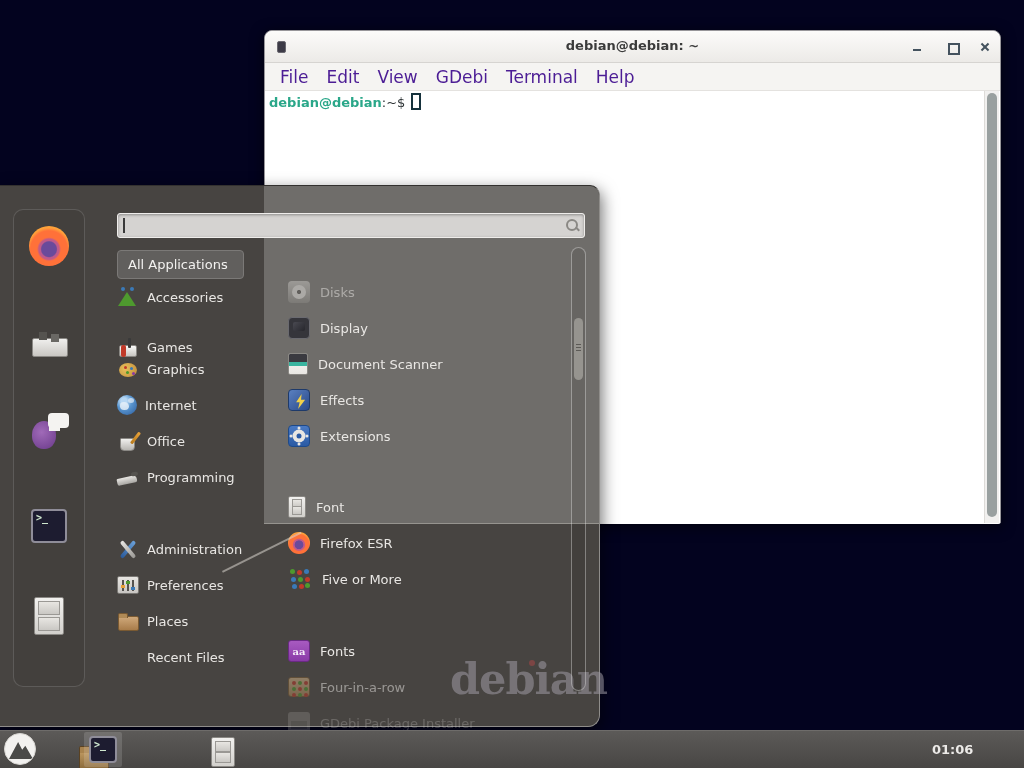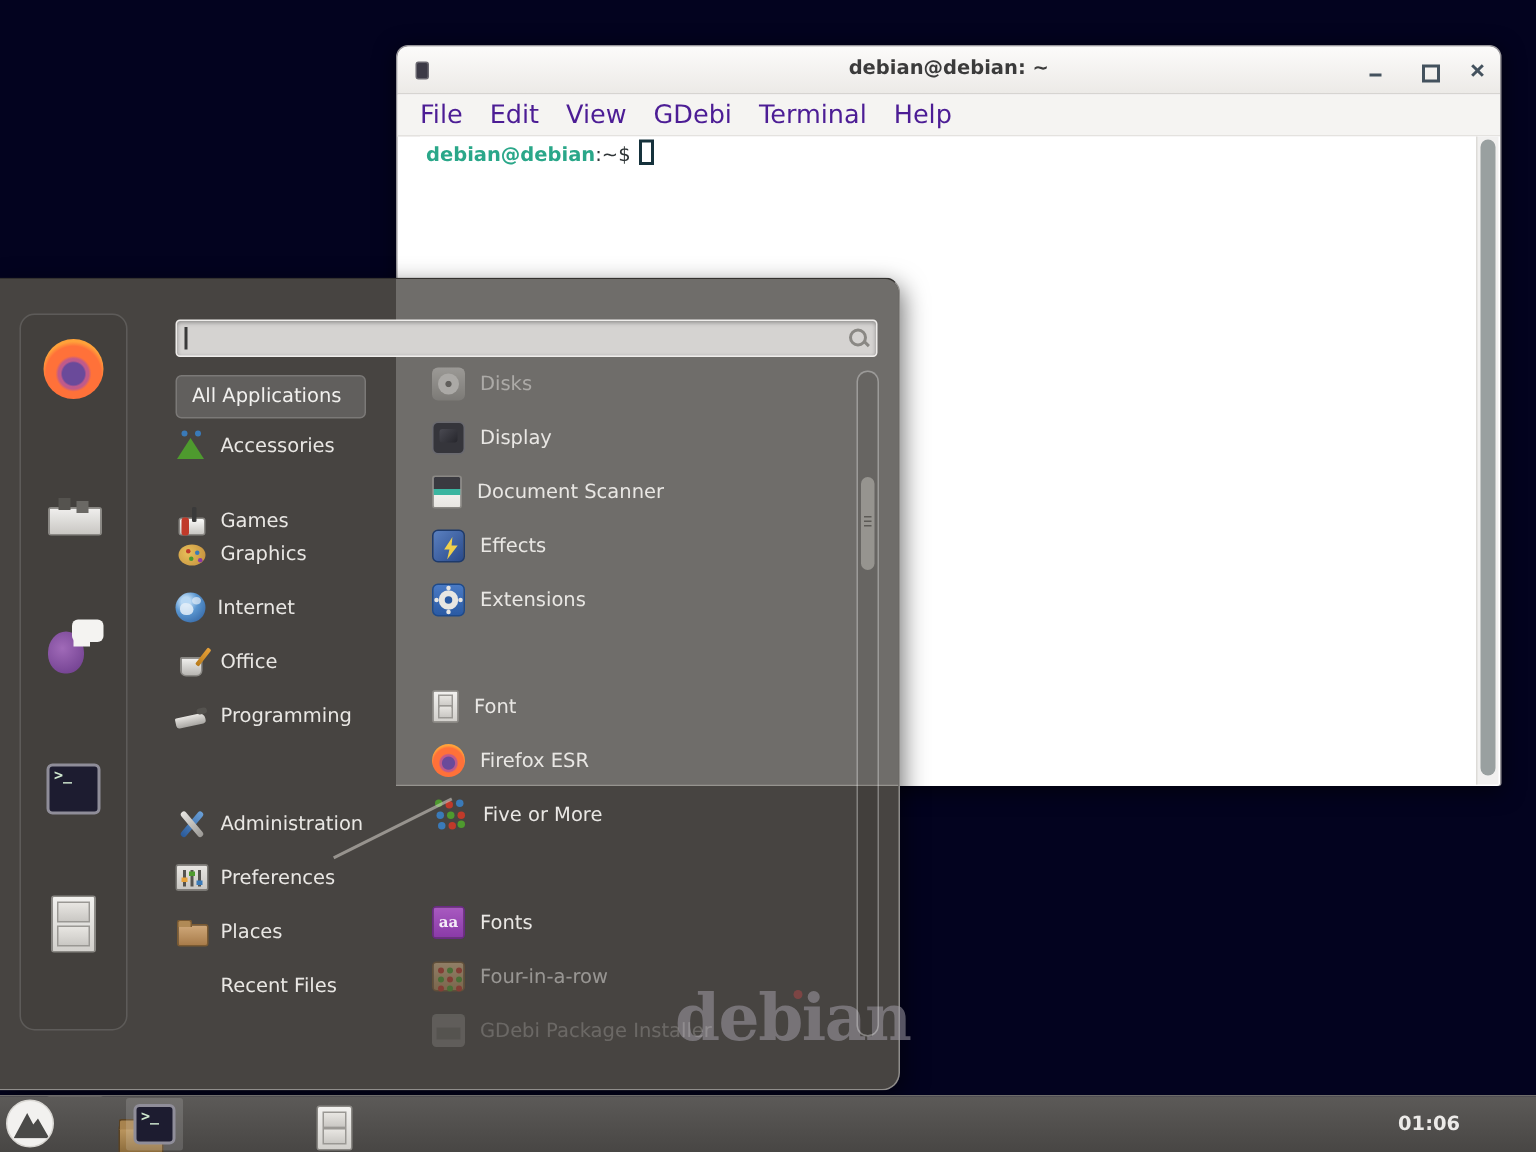--- a/index.html
+++ b/index.html
@@ -18,21 +18,21 @@
         background:#3c3a46;border-radius:2px;border:1px solid #6a6870;}
   .wc{position:absolute;top:10px;width:12px;height:12px;cursor:default;}
   .wc-min{left:646px}.wc-max{left:681px}.wc-close{left:714px}
   .wc-min::before{content:"";position:absolute;left:2px;top:8px;width:8px;height:2px;background:#44525e;}
   .wc-max::before{content:"";position:absolute;left:2px;top:2px;width:8px;height:8px;border:2px solid #44525e;}
   .wc-close::before,.wc-close::after{content:"";position:absolute;left:1px;top:5px;width:10px;height:2px;background:#44525e;}
   .wc-close::before{transform:rotate(45deg)}.wc-close::after{transform:rotate(-45deg)}
   .t-menubar{display:flex;height:28px;background:#f5f4f2;border-bottom:1px solid #e4e2df;
         align-items:center;padding-left:6px;}
   .t-menuitem{padding:4px 9px;font-size:17px;color:#4c1d95;}
-  .t-content{position:relative;height:433px;background:#fff;border-radius:0 0 2px 2px;margin-left:15px;}
+  .t-content{position:relative;height:433px;background:#fff;border-radius:0 0 2px 2px;}
   .t-prompt{position:absolute;left:4px;top:2px;font-family:"DejaVu Sans Mono","Liberation Mono",monospace;
         font-size:13px;color:#2e3436;white-space:pre;}
   .t-user{color:#2aa789;font-weight:bold;}
   .t-cursor{display:inline-block;width:10px;height:17px;border:2px solid #16323c;margin-left:6px;vertical-align:-3px;}
   .t-scroll{position:absolute;right:1px;top:0;bottom:1px;width:15px;background:#f1f0ef;border-left:1px solid #dddbd8;}
   .t-thumb{position:absolute;right:2px;top:2px;width:10px;height:424px;background:#99a0a0;border-radius:5px;}
 
   
   #menu{position:absolute;left:0;top:185px;width:600px;height:542px;background:#474441;
         border:1px solid #8f8d8a;border-top-color:#33312f;border-left:none;
@@ -46,21 +46,21 @@
   .m-caret{position:absolute;left:123px;top:32px;width:2px;height:15px;background:#3a3a3a;}
   .ic-search{position:absolute;left:565px;top:32px;width:15px;height:15px;}
   .ic-search::before{content:"";position:absolute;left:1px;top:1px;width:8px;height:8px;border:2px solid #8a8884;border-radius:50%;}
   .ic-search::after{content:"";position:absolute;left:10px;top:10px;width:5px;height:2px;background:#8a8884;transform:rotate(45deg);}
   .m-allapps{position:absolute;left:117px;top:64px;width:127px;height:29px;
         background:#615f5d;border:1px solid #7b7977;border-radius:4px;
         font-size:13px;color:#f2f1ef;line-height:27px;padding-left:10px;}
   .m-row{position:absolute;display:flex;align-items:center;height:28px;color:#e9e7e4;font-size:13px;}
   .m-cat{left:117px;width:165px;}
   .m-cat .lbl{margin-left:8px;}
-  .m-app{left:288px;width:292px;}
+  .m-app{left:288px;width:292px;margin-top:36px;}
   .m-app .lbl{margin-left:10px;}
   .dim{opacity:.5;}
   .dim2{opacity:.22;}
   .m-favbox{position:absolute;left:13px;top:23px;width:72px;height:478px;border-radius:10px;
         border:1px solid rgba(255,255,255,.14);background:rgba(0,0,0,.05);}
   .fav{position:absolute;left:50%;transform:translateX(-50%);}
   .m-scrolltrack{position:absolute;left:571px;top:61px;width:15px;height:444px;border-radius:8px;
         border:1px solid rgba(255,255,255,.35);background:rgba(0,0,0,.07);}
   .m-scrollthumb{position:absolute;left:2px;top:70px;width:9px;height:62px;border-radius:5px;background:#96948f;}
   .m-scrollthumb::before{content:"";position:absolute;left:2px;top:26px;width:5px;height:1px;background:#5c5a56;

